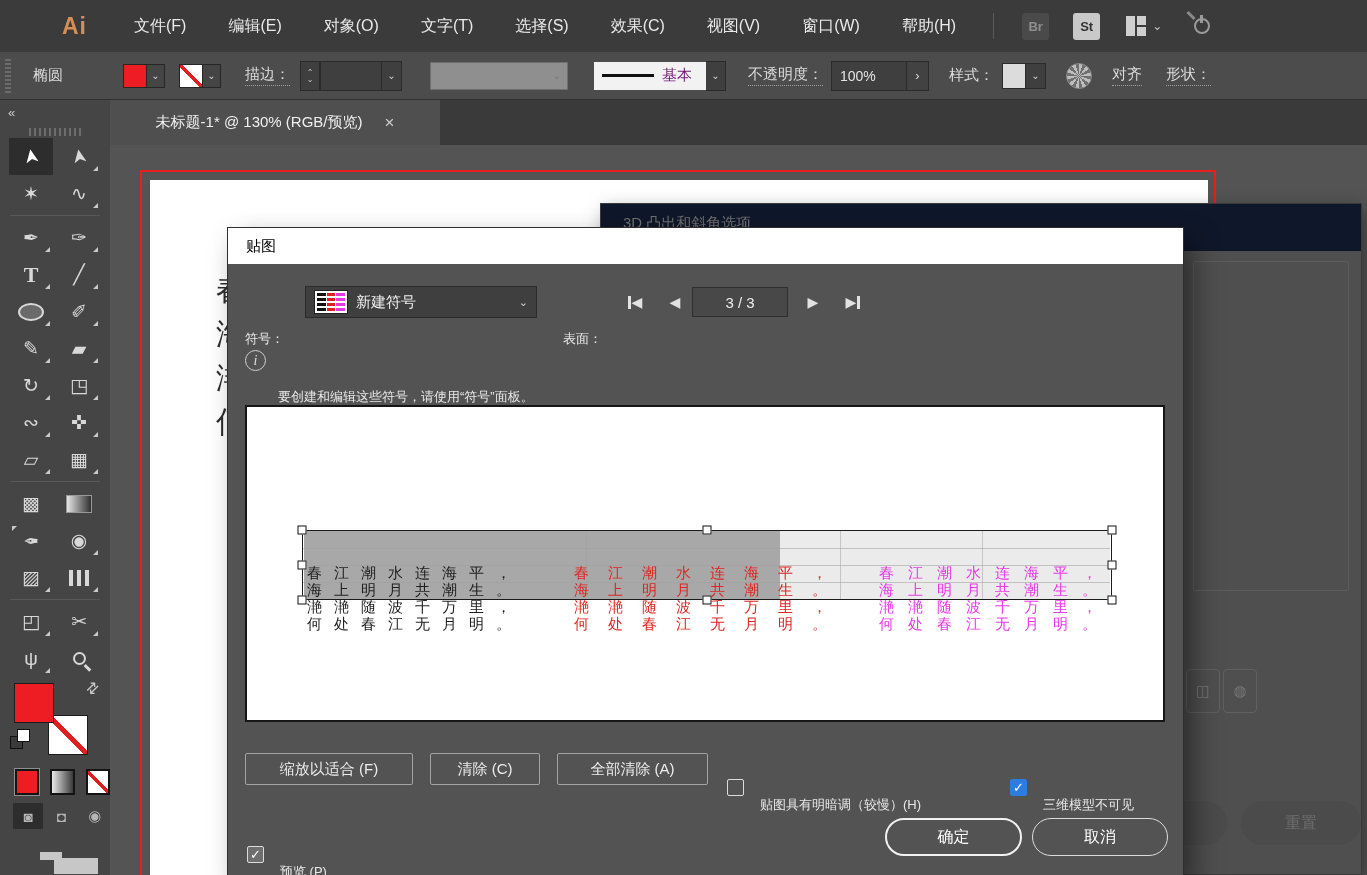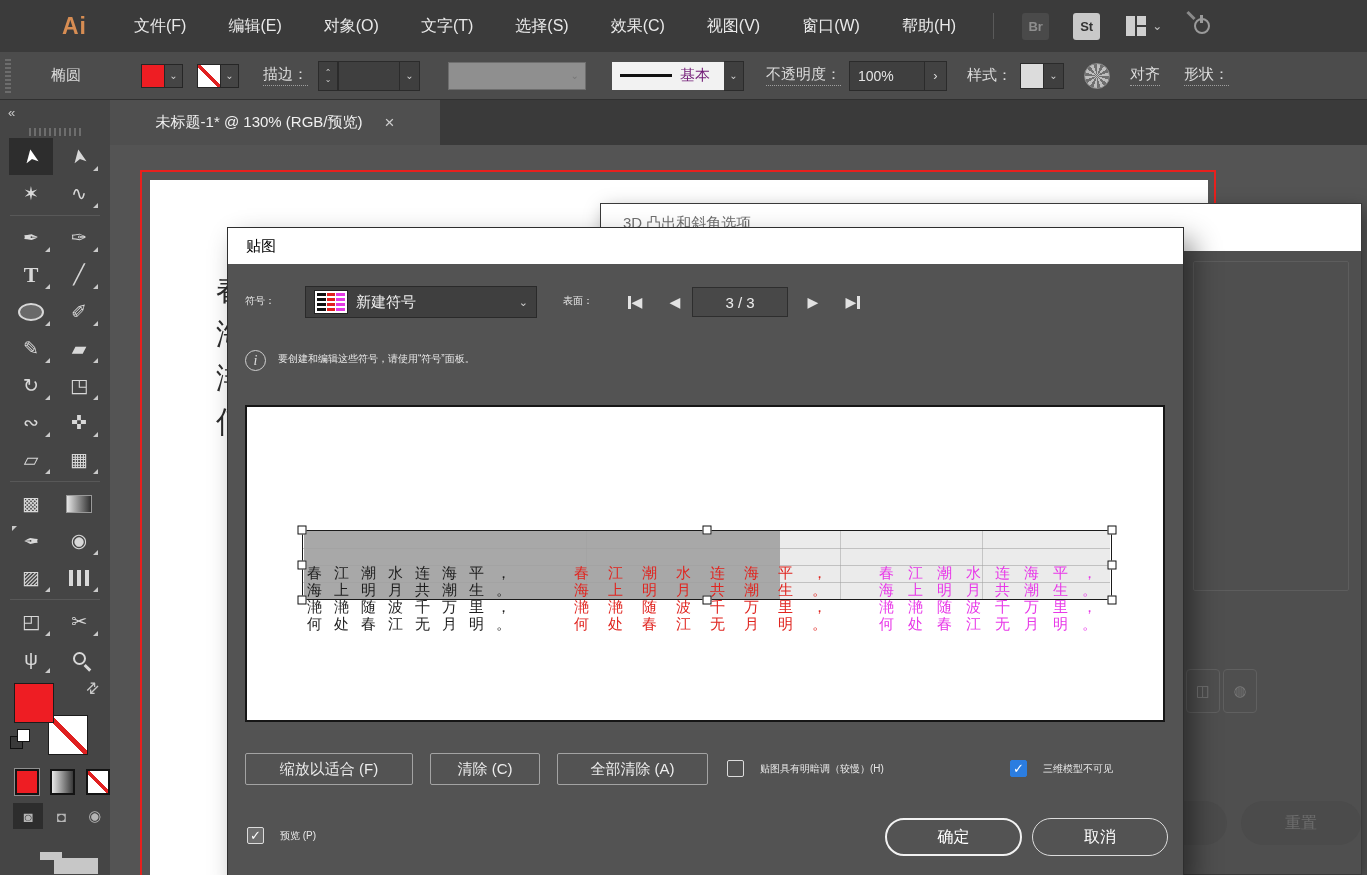--- a/index.html
+++ b/index.html
@@ -95,30 +95,30 @@
   #screen-mode::before { content:""; position:absolute; left:-14px; top:-6px; width:22px; height:8px; background:#c7c7c7; }
 
   
   #red-rect { left:140px; top:170px; width:1076px; height:720px; border:2px solid #e8201d; z-index:1; }
   #artboard { left:150px; top:180px; width:1058px; height:700px; background:#fff; z-index:1; }
   #clipped-col { left:216px; top:268px; width:12px; height:170px; overflow:hidden; z-index:1;
                  font-family:"Liberation Serif","DejaVu Serif",serif; font-size:30px; color:#2d2d2d; line-height:44px; }
 
   
   #bg-dialog { left:600px; top:203px; width:762px; height:672px; z-index:2; background:#4f4f4f; border:1px solid #3a3a3a; box-shadow:4px 6px 18px rgba(0,0,0,.35); }
-  #bg-dialog .titlebar { height:47px; background:#ffffff; color:#6f6f6f; font-size:15px; display:flex; align-items:flex-start; padding:10px 0 0 22px; }
+  #bg-dialog .titlebar { height:47px; background:#0f172a; color:#6f6f6f; font-size:15px; display:flex; align-items:flex-start; padding:10px 0 0 22px; }
   #bg-groupbox { position:absolute; right:12px; top:57px; width:156px; height:330px; border:1px solid #5d5d5d; border-radius:2px; }
   .bg-iconbtn { position:absolute; width:34px; height:44px; border:1px solid #606060; border-radius:4px; top:465px; color:#787878; font-size:15px; display:flex; align-items:center; justify-content:center; }
   .bg-pill { position:absolute; top:597px; height:44px; border-radius:22px; background:#4b4b4b; color:#6d6d6d; font-size:16px; display:flex; align-items:center; justify-content:center; }
 
   
   #dlg { left:228px; top:228px; width:955px; height:652px; background:#535353; z-index:3;
          box-shadow:0 0 0 1px #2e2e2e, 10px 12px 26px rgba(0,0,0,.45); }
   #dlg-title { height:36px; background:#fff; color:#000; font-size:15px; display:flex; align-items:center; padding-left:18px; }
-  .dtext { color:#e8e8e8; font-size:10px; }
+  .dtext { color:#e8e8e8; font-size:13px;margin-top:36px; }
   #symbol-dd { left:77px; top:58px; width:232px; height:32px; background:#3f3f3f; border:1px solid #2a2a2a; display:flex; align-items:center; padding:0 8px; gap:8px; }
   #symbol-thumb { width:34px; height:24px; background:#fff; border:1px solid #222; position:relative; overflow:hidden; }
   #symbol-thumb::after { content:""; position:absolute; inset:2px 2px;
       background:linear-gradient(90deg,#111 0 31%,transparent 31% 35%,#e02020 35% 64%,transparent 64% 68%,#e438e4 68% 100%);
       -webkit-mask:repeating-linear-gradient(0deg,#000 0 3px,transparent 3px 5px); mask:repeating-linear-gradient(0deg,#000 0 3px,transparent 3px 5px); }
   #symbol-dd .name { color:#efefef; font-size:15px; flex:1; }
   #symbol-dd .c { color:#cfcfcf; font-size:11px; }
   .navbtn { position:absolute; top:62px; width:26px; height:24px; display:flex; align-items:center; justify-content:center; color:#e2e2e2; font-size:14px; gap:1px; }
   .navbar { width:3px; height:13px; background:#e2e2e2; }
   #surface-box { left:464px; top:59px; width:96px; height:30px; background:#484848; border:1px solid #2e2e2e; color:#ececec; font-size:15px; display:flex; align-items:center; justify-content:center; }
@@ -162,21 +162,21 @@
     <span class="mb-sep"></span>
     <span class="badge br">Br</span>
     <span class="badge st">St</span>
     <span id="workspace-icon"></span>
     <span class="chev">⌄</span>
     <span id="share-icon"></span>
   </div>
 
   <div id="optbar" class="abs">
     <span id="opt-grip"></span>
-    <span class="opt-label" style="margin-left:40px;">椭圆</span>
+    <span class="opt-label" style="margin-left:22px;">椭圆</span>
     <span class="swatch-box" style="margin-left:60px;">
       <span class="swatch fill-red"></span>
       <span class="chev-btn">⌄</span>
     </span>
     <span class="swatch-box">
       <span class="swatch none-sw"></span>
       <span class="chev-btn">⌄</span>
     </span>
     <span class="opt-label dotted" style="margin-left:24px;">描边：</span>
     <span class="stepper" style="margin-left:10px;">

